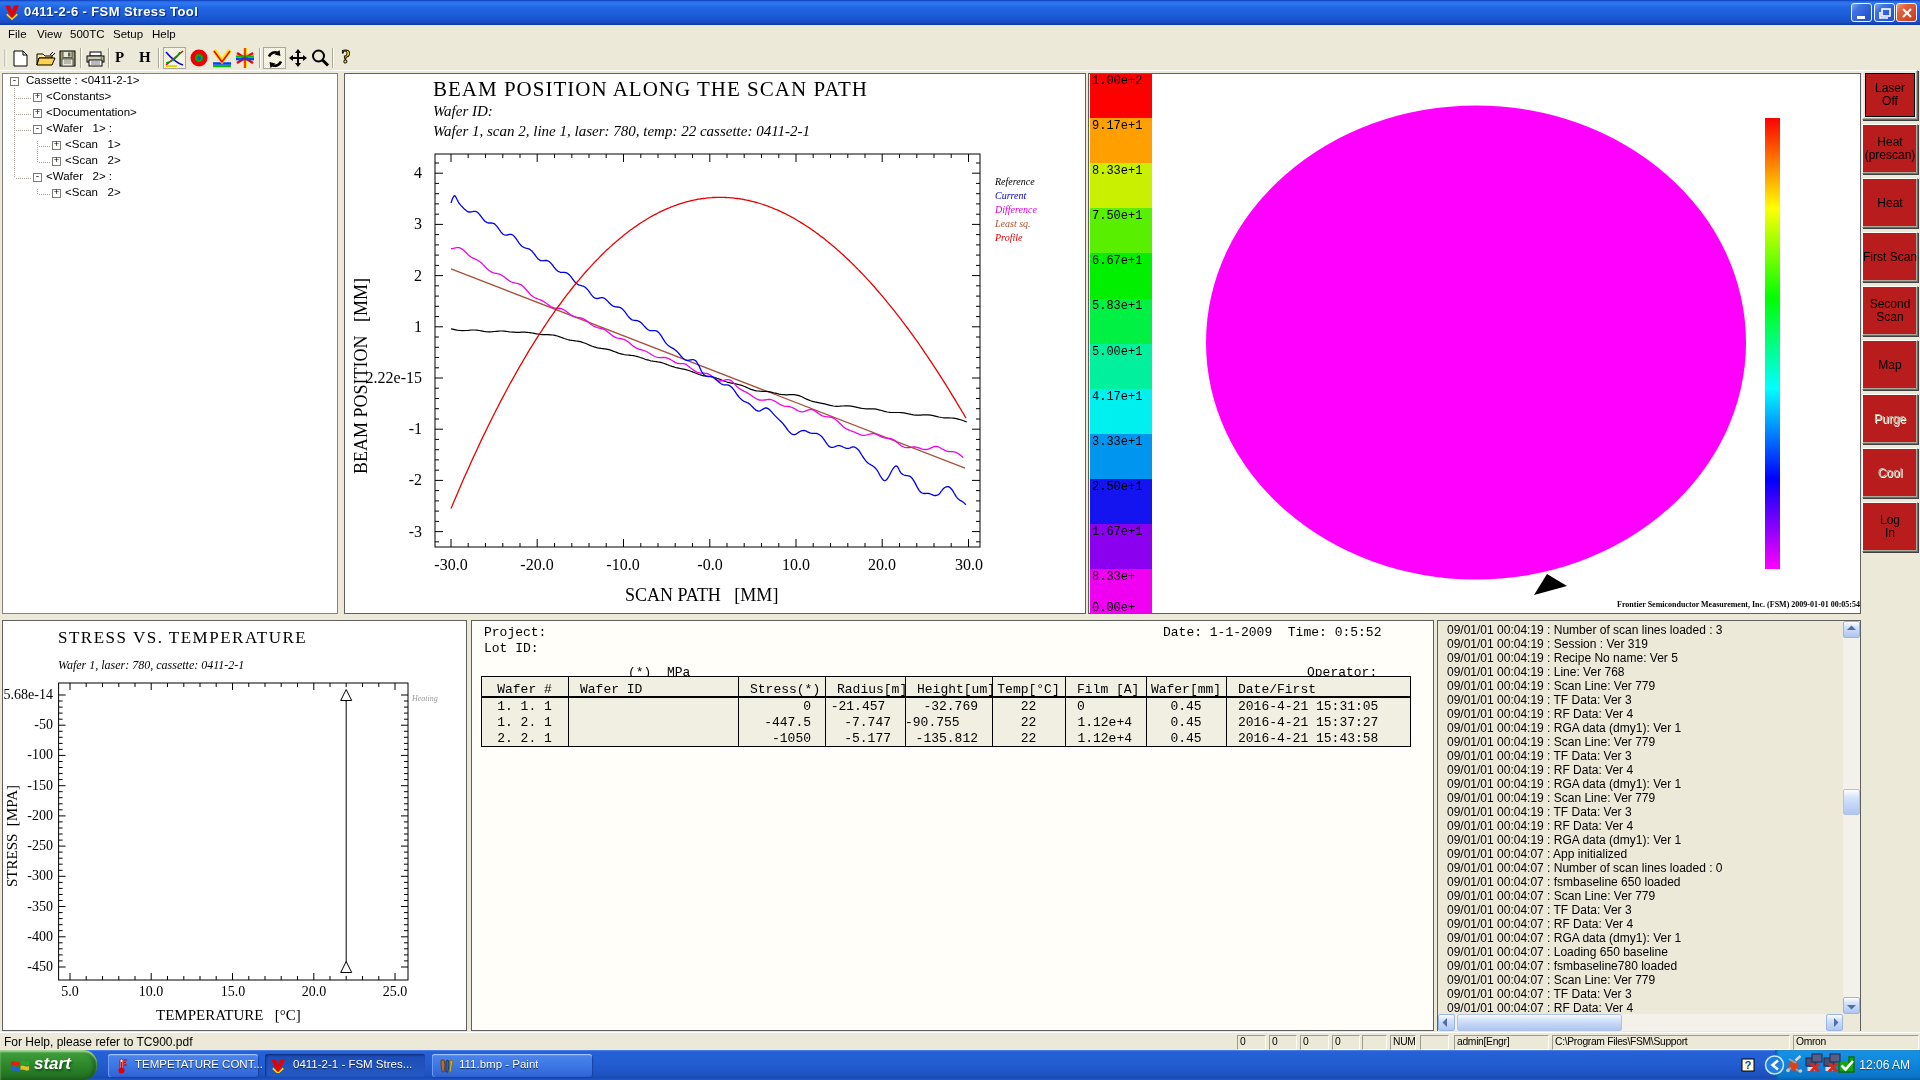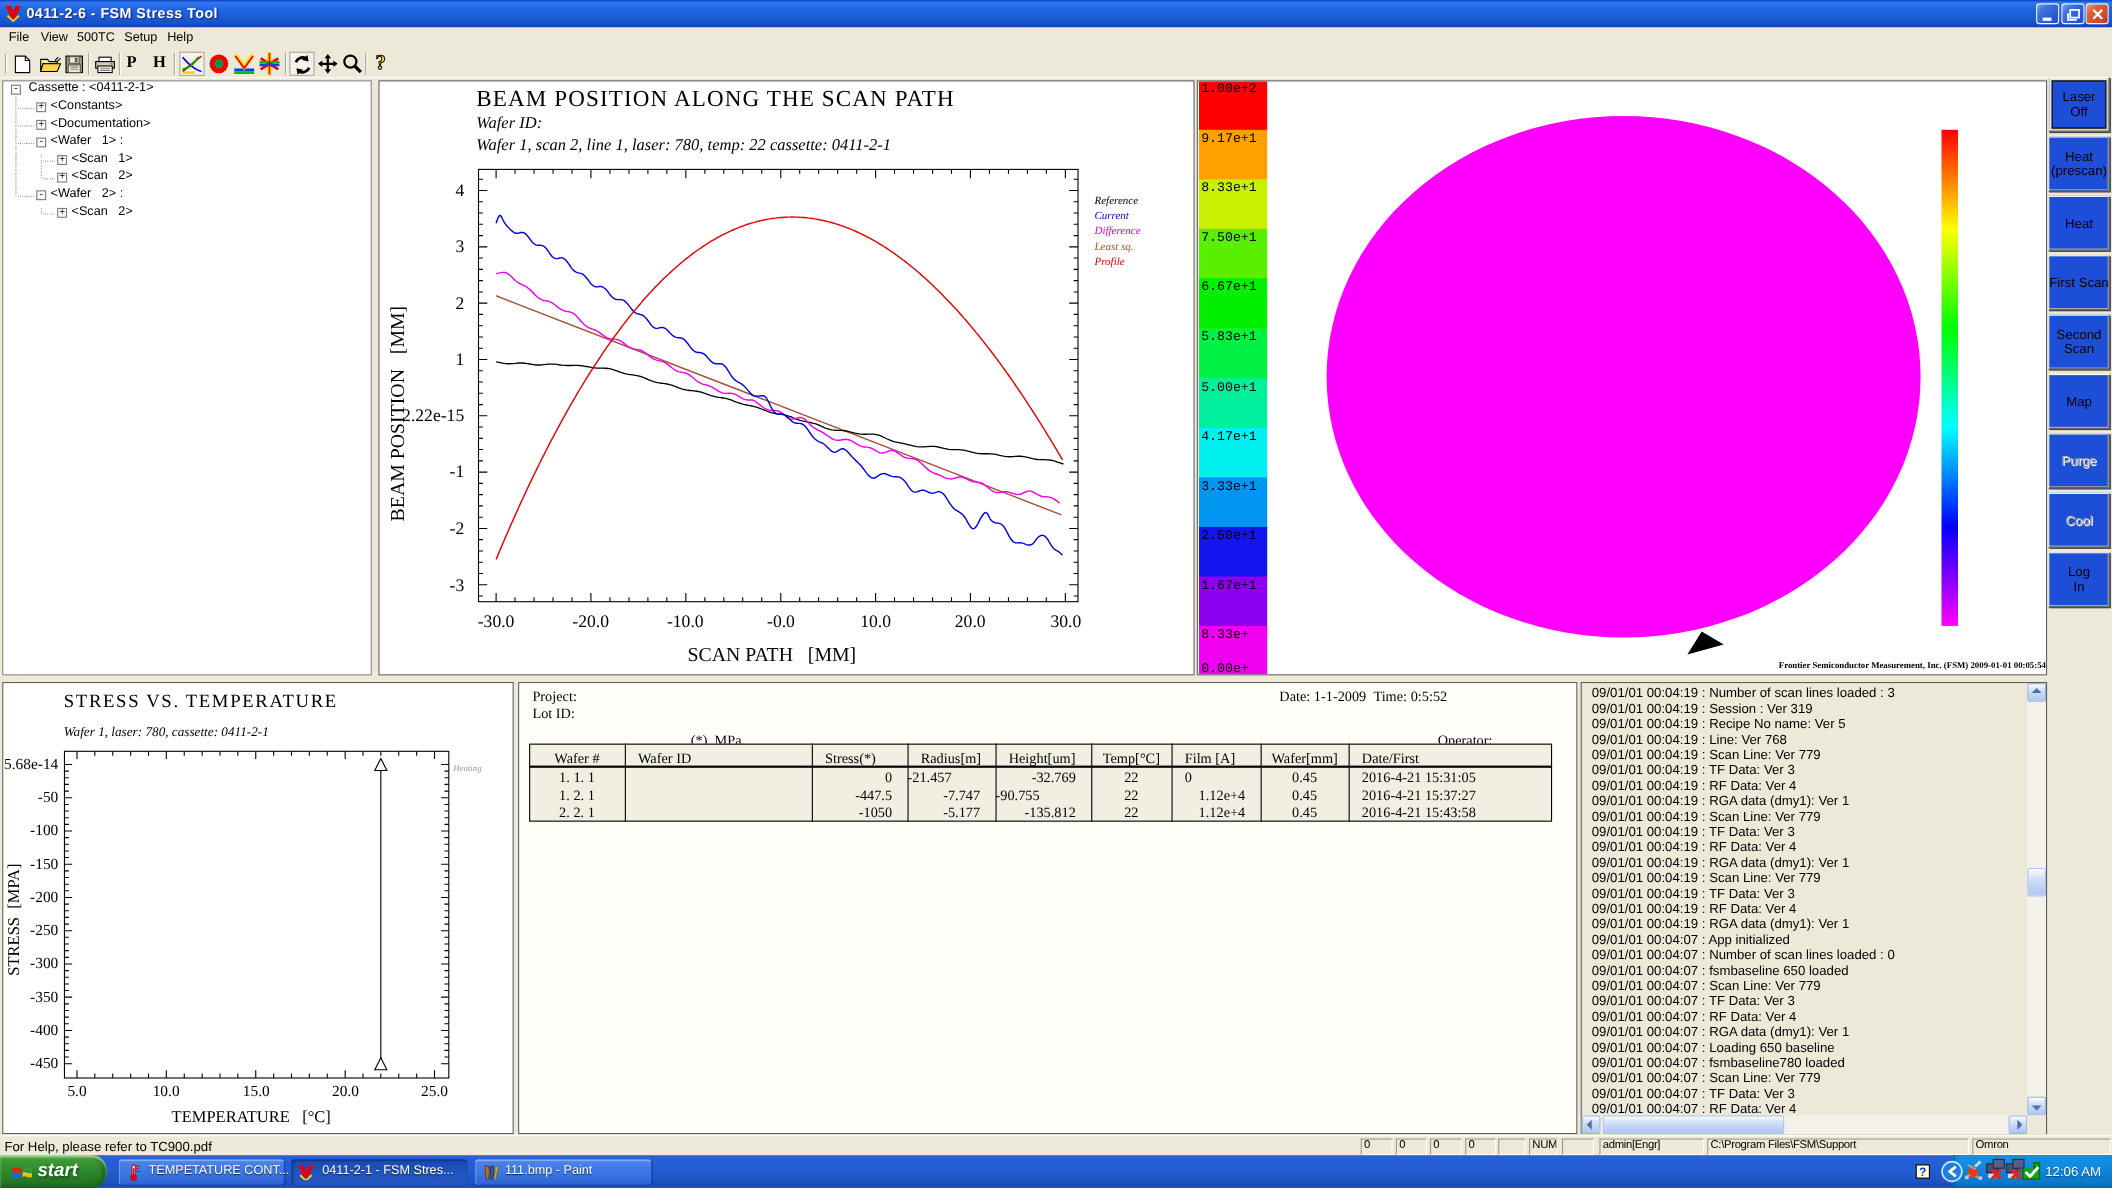--- a/index.html
+++ b/index.html
@@ -19,36 +19,36 @@
 .tbtn{position:absolute;top:2px;width:23px;height:22px;}
 .tbtn.on{background:#f1efe2;border:1px solid #aca899;background-image:repeating-conic-gradient(#fff 0 25%,#ece9d8 0 50%);background-size:2px 2px;}
 .tlet{position:absolute;top:4px;font-weight:bold;font-size:15px;font-family:"Liberation Serif",serif}
 
 .panel{background:#fff;border:1px solid #5f5f5f;}
 
 #tree{left:2px;top:73px;width:336px;height:541px;font-size:11.5px;}
 .ti{position:absolute;height:16px;white-space:pre;color:#000}
 .pm{position:absolute;width:9px;height:9px;border:1px solid #7b7b6f;background:#fff;font-size:9px;line-height:7px;text-align:center;font-family:"Liberation Mono",monospace;color:#000}
 
-.rbtn{left:1862px;width:56px;height:50px;background:#1d4ed8;border:1px solid #ece9d8;border-top-color:#fffef8;border-left-color:#fffef8;border-right-color:#706d64;border-bottom-color:#706d64;box-shadow:inset -1px -1px 0 #aca899, 1px 1px 0 #404040;font-size:12px;text-align:center;color:#000;display:flex;align-items:center;justify-content:center;line-height:13px}
+.rbtn{left:1862px;width:56px;height:50px;background:#b91c1c;border:1px solid #ece9d8;border-top-color:#fffef8;border-left-color:#fffef8;border-right-color:#706d64;border-bottom-color:#706d64;box-shadow:inset -1px -1px 0 #aca899, 1px 1px 0 #404040;font-size:12px;text-align:center;color:#000;display:flex;align-items:center;justify-content:center;line-height:13px}
 .rbtn.dis{color:#b8b5a4;text-shadow:1px 1px 0 #fffff4}
 .rbtn.focus{box-shadow:inset -1px -1px 0 #aca899, 1px 1px 0 #404040, inset 2px 2px 0 #ece9d8, inset -2px -2px 0 #ece9d8, inset 3px 3px 0 #000, inset -3px -3px 0 #000;}
 
 #status{left:0;top:1032px;width:1920px;height:18px;background:#ece9d8;border-top:1px solid #fff;font-size:12px;color:#000}
 .scell{font-size:10.3px !important;letter-spacing:-0.3px}
 .scell{position:absolute;top:2px;height:15px;border:1px solid;border-color:#9d9b8d #fffef8 #fffef8 #9d9b8d;font-size:12px;padding-left:2px;white-space:nowrap;overflow:hidden}
 
 #task{left:0;top:1050px;width:1920px;height:30px;background:linear-gradient(180deg,#5c8ff0 0%,#2b63d8 4%,#2560d6 8%,#235dd2 45%,#1d51c0 85%,#1a4ab0 92%,#2055cc 100%);}
 .tkb{position:absolute;top:4px;height:23px;border-radius:3px;color:#fff;font-size:11.5px;}
 .tkb.norm{background:linear-gradient(180deg,#7da7f2 0%,#4a82ea 10%,#3c77e6 50%,#3467d8 90%,#2c5ecd 100%);box-shadow:inset 0 1px 0 #9dc0f8, inset 1px 0 0 #6f9cf0, 1px 1px 1px #1a43a0;}
 .tkb.down{background:linear-gradient(180deg,#123a96 0%,#1c4cb4 8%,#2153bd 50%,#2458c4 100%);box-shadow:inset 1px 1px 2px #0d2d78;}
 .tkb .lab{position:absolute;left:27px;top:4px;white-space:nowrap;overflow:hidden;text-shadow:0 1px 1px #123;}
 #tray{position:absolute;right:0;top:0;width:145px;height:30px;background:linear-gradient(180deg,#30a8f0 0%,#1491e4 8%,#0f86dc 45%,#0b76c8 88%,#0968b4 100%);box-shadow:inset 2px 0 3px #065a9c;}
 #clock{position:absolute;right:8px;top:8px;color:#fff;font-size:12px;text-shadow:0 1px 1px #046;}
-.mono{font-family:Liberation Serif, serif}
+.mono{font-family:Liberation Mono, monospace}
 </style></head>
 <body>
 <div class="abs" id="title">
   <svg class="abs" style="left:5px;top:4px" width="16" height="16" viewBox="0 0 16 16">
       <path d="M0.2 1.5 L5.5 13 L8.5 13 L14 1.5 L9.2 1.5 L7 7 L4.9 1.5 z" fill="#e80000"></path>
       <path d="M2.3 9.5 L7 14.2 L11.8 9.5 L12.8 11 L7 16.2 L1.3 11 z" fill="#ffd800"></path>
     </svg>
   <div class="abs txt">0411-2-6 - FSM Stress Tool</div>
   <div class="abs wbtn" id="bmin" style="left:1851px">
       <svg class="abs" style="" width="21" height="19" viewBox="0 0 21 19">
@@ -345,21 +345,21 @@
     <div class="abs mono" style="left:108px;top:61px">Wafer ID</div>
     <div class="abs mono" style="left:278px;top:61px">Stress(*)</div>
     <div class="abs mono" style="left:365px;top:61px">Radius[m]</div>
     <div class="abs mono" style="left:445px;top:61px">Height[um]</div>
     <div class="abs mono" style="left:520px;top:61px;width:73px;text-align:center">Temp[°C]</div>
     <div class="abs mono" style="left:605px;top:61px">Film [A]</div>
     <div class="abs mono" style="left:674px;top:61px;width:80px;text-align:center">Wafer[mm]</div>
     <div class="abs mono" style="left:766px;top:61px">Date/First</div>
     <div class="abs mono" style="left:9px;top:78px;width:87px;text-align:center">1. 1. 1</div>
     <div class="abs mono" style="left:266px;top:78px;width:73px;text-align:right">0</div>
-    <div class="abs mono" style="left:353px;top:78px;width:66px;text-align:left">-21.457</div>
+    <div class="abs mono" style="left:353px;top:78px;width:66px;text-align:center">-21.457</div>
     <div class="abs mono" style="left:433px;top:78px;width:73px;text-align:right">-32.769</div>
     <div class="abs mono" style="left:520px;top:78px;width:73px;text-align:center">22</div>
     <div class="abs mono" style="left:605px;top:78px">0</div>
     <div class="abs mono" style="left:674px;top:78px;width:80px;text-align:center">0.45</div>
     <div class="abs mono" style="left:766px;top:78px">2016-4-21 15:31:05</div>
     <div class="abs mono" style="left:9px;top:94px;width:87px;text-align:center">1. 2. 1</div>
     <div class="abs mono" style="left:266px;top:94px;width:73px;text-align:right">-447.5</div>
     <div class="abs mono" style="left:353px;top:94px;width:66px;text-align:right">-7.747</div>
     <div class="abs mono" style="left:433px;top:94px;width:73px;">-90.755</div>
     <div class="abs mono" style="left:520px;top:94px;width:73px;text-align:center">22</div>

